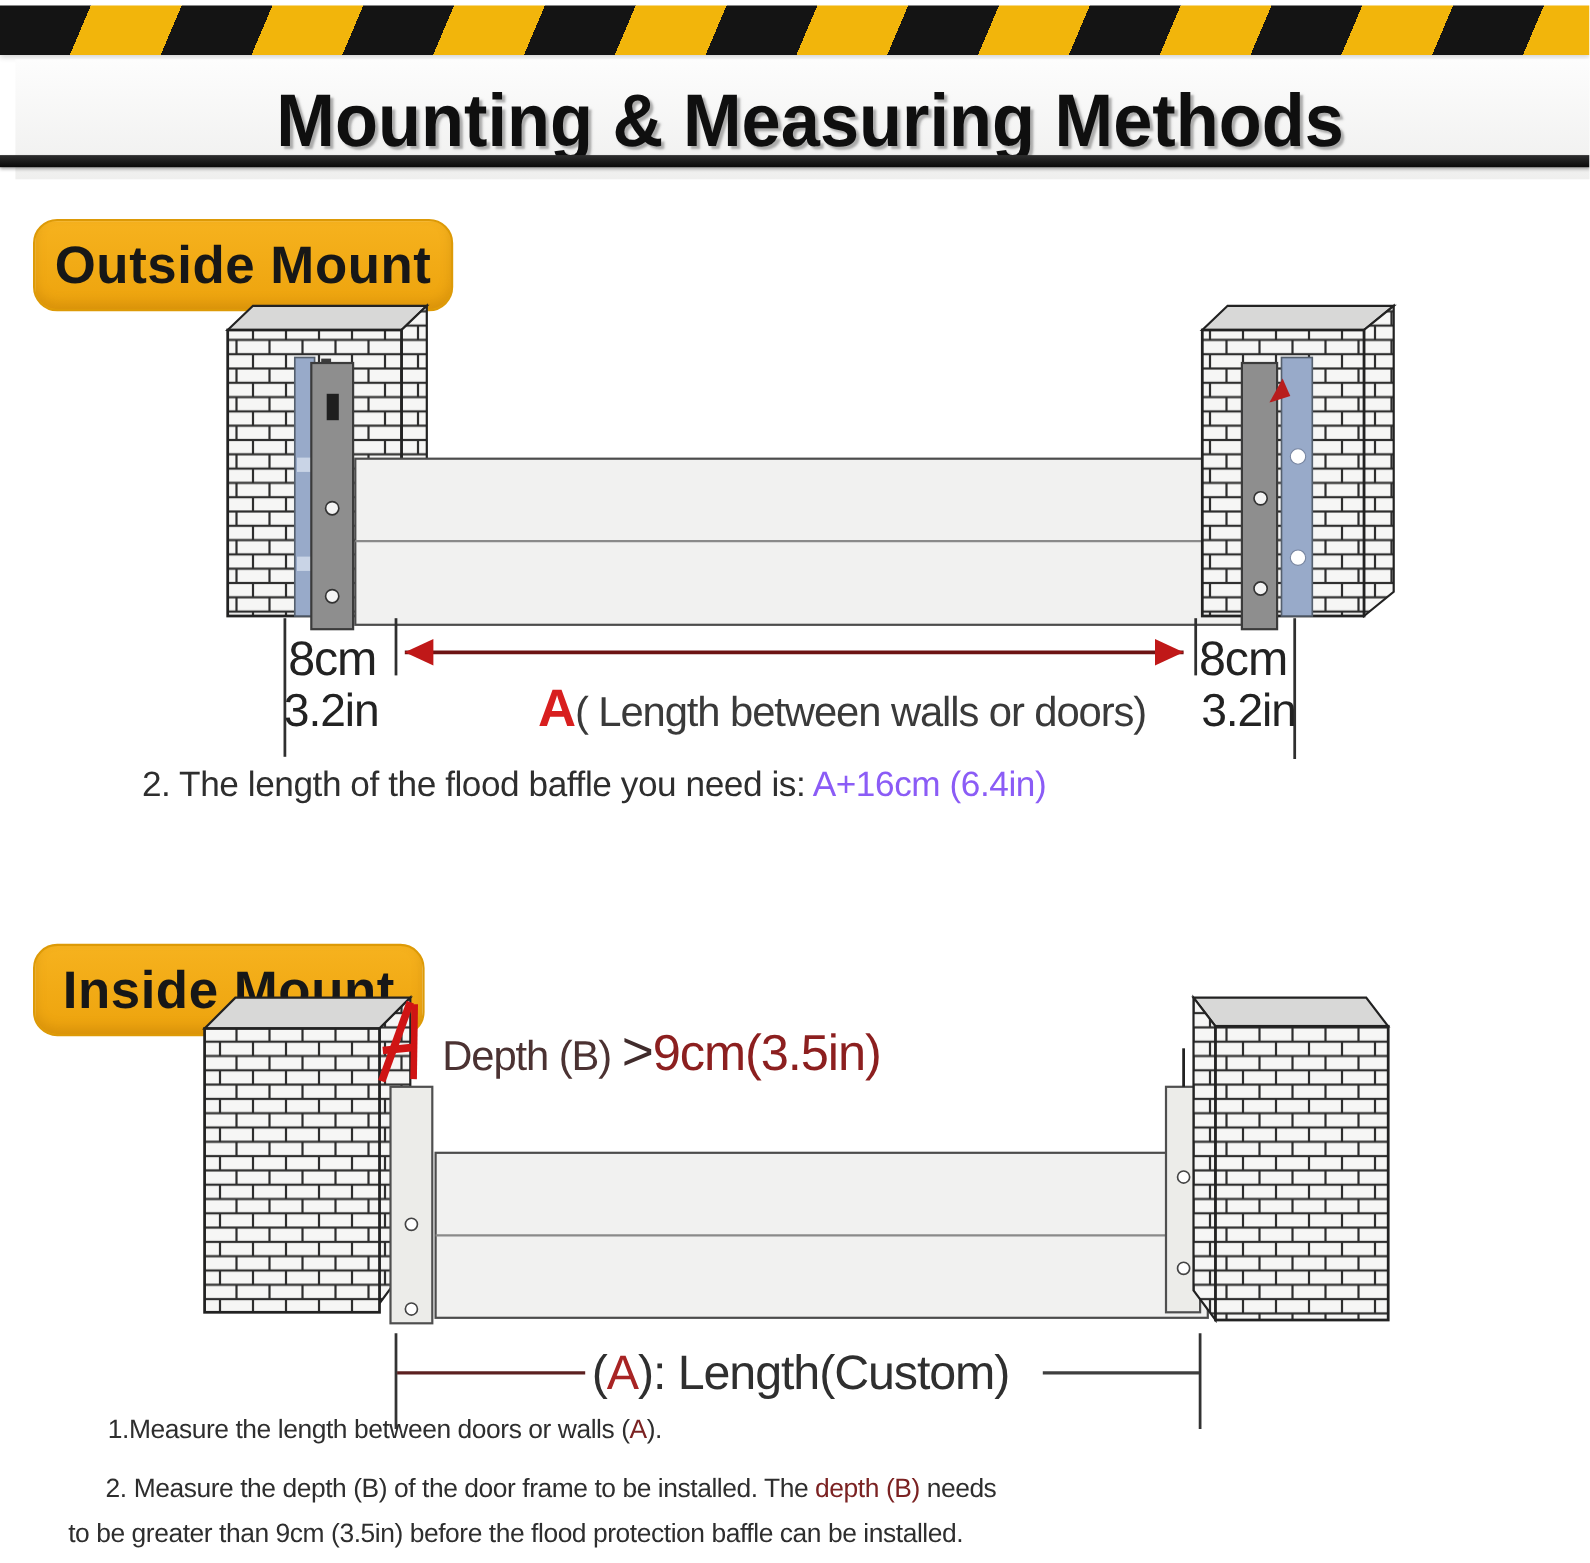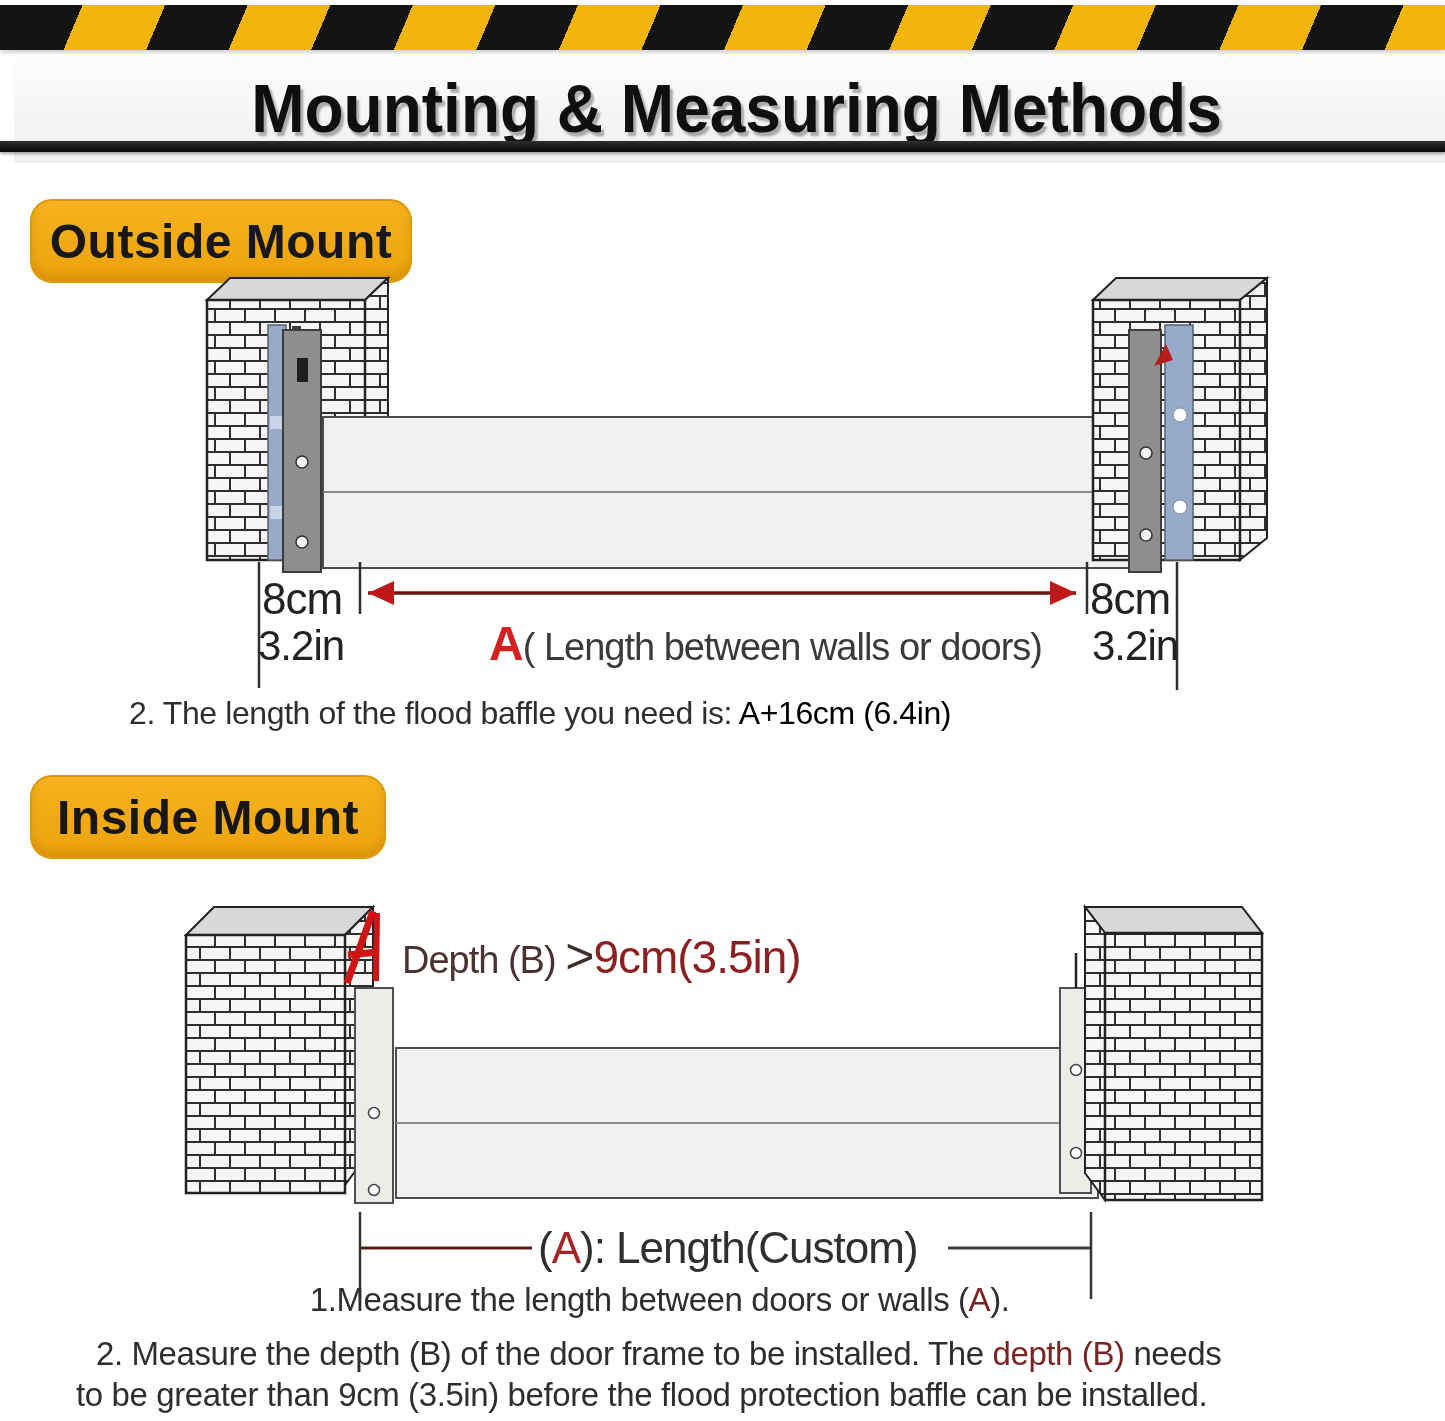--- a/index.html
+++ b/index.html
@@ -18,36 +18,36 @@
   .divider-bar{position:absolute;left:0;top:141px;width:1445px;height:11px;
     background:linear-gradient(#2e2e2e,#090909);box-shadow:0 2px 3px rgba(0,0,0,.35);}
 
   
   .mount-label{position:absolute;height:80px;border-radius:22px;
     background:linear-gradient(#f6b21e,#eda30d);border:2px solid #dd9a07;
     display:flex;align-items:center;justify-content:center;
     box-shadow:inset 0 -6px 10px rgba(160,100,0,.25);}
   .mount-label span{font-size:48px;font-weight:600;color:#171717;letter-spacing:0.5px;}
   .label-outside{left:30px;top:199px;width:378px;}
-  .label-inside{left:30px;top:775px;width:352px;}
+  .label-inside{left:30px;top:858px;width:352px;}
 
   
   .svg-outside{position:absolute;left:140px;top:270px;width:1180px;height:430px;}
   .svg-inside{position:absolute;left:140px;top:895px;width:1190px;height:420px;}
   svg text{font-family:"Liberation Sans",sans-serif;letter-spacing:-1px;}
 
   
   .steps-outside{position:absolute;left:129px;top:689px;font-size:32px;color:#2e2e2e;
     line-height:48px;letter-spacing:-0.4px;}
-  .steps-inside{position:absolute;left:62px;top:1279px;font-size:33px;color:#2e2e2e;
-    line-height:41px;letter-spacing:-0.4px;text-align:center;}
+  .steps-inside{position:absolute;left:62px;top:1279px;font-size:24px;color:#2e2e2e;
+    line-height:41px;letter-spacing:-0.4px;}
   .steps-inside .step1{margin:0 0 13px 36px;}
   .steps-inside .l1{padding-left:34px;}
   .hl-a{color:#7b2222;}
-  .hl-maroon{color:#000000;}
+  .hl-maroon{color:#8b5cf6;}
 </style>
 </head>
 <body>
 
 <div class="page">
 
   <div class="hazard">
     <div class="stripes"></div>
   </div>
   <div class="title-band">

